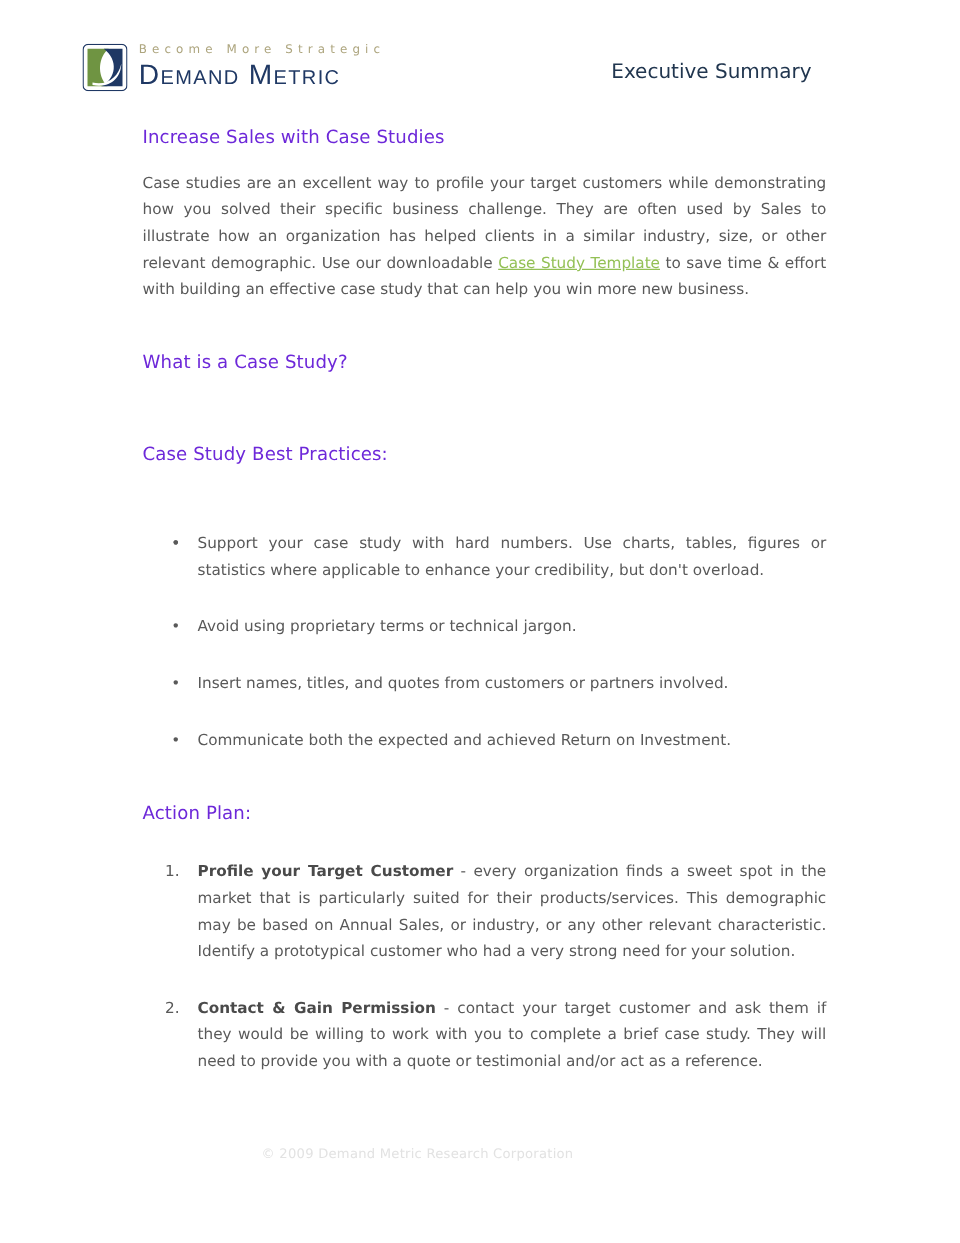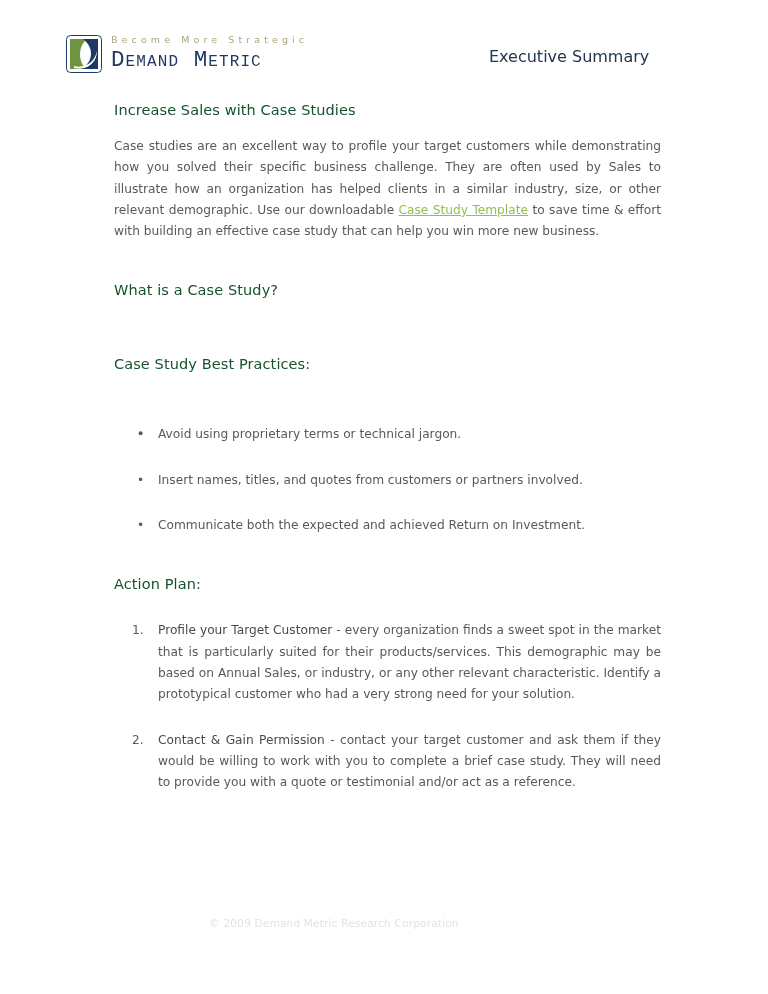--- a/index.html
+++ b/index.html
@@ -55,21 +55,21 @@
     font-family: "DejaVu Sans", "Liberation Sans", sans-serif;
     font-size: 9.5px;
     letter-spacing: 4.1px;
     color: #a9a municipality;
     color: #ada57e;
     line-height: 13px;
     margin-top: 3px;
     white-space: nowrap;
   }
   .wordmark {
-    font-family: Liberation Mono, monospace;
+    font-family: Liberation Sans, sans-serif;
     font-size: 22.5px;
     font-variant: small-caps;
     letter-spacing: 1.1px;
     color: #1f3864;
     line-height: 26px;
     margin-top: 1px;
     white-space: nowrap;
   }
   .doc-type {
     position: absolute;
@@ -84,21 +84,21 @@
   .content {
     position: absolute;
     left: 114px;
     top: 100px;
     width: 547px;
   }
 
   h2.section-heading {
     font-size: 14.5px;
     font-weight: normal;
-    color: #14532d;
+    color: #6d28d9;
     margin: 0;
     padding: 0;
     line-height: 20px;
     letter-spacing: 0.1px;
   }
 
   p.body-text {
     font-size: 12.2px;
     line-height: 21.3px;
     color: #595959;
@@ -159,21 +159,21 @@
   ol.numbered-list > li:last-child { margin-bottom: 0; }
   ol.numbered-list > li .num-marker {
     position: absolute;
     left: 18px;
     top: 0;
     font-size: 12.2px;
     line-height: 21.3px;
     color: #595959;
   }
   .lead-bold {
-    font-weight: normal;
+    font-weight: bold;
     color: #4a4a4a;
   }
 
   
   .footer {
     position: absolute;
     left: 0;
     top: 917px;
     width: 668px;
     text-align: center;
@@ -221,20 +221,21 @@
     <div class="gap-lg"></div>
 
     <h2 class="section-heading">Case Study Best Practices:</h2>
     <div class="gap-md"></div>
     <ul class="bullet-list">
       <li>
         <span class="bullet-dot">•</span>
       </li>
       <li>
         <span class="bullet-dot">•</span>
+        <span>Support your case study with hard numbers. Use charts, tables, figures or statistics where applicable to enhance your credibility, but don't overload.</span>
       </li>
       <li>
         <span class="bullet-dot">•</span>
         <span>Avoid using proprietary terms or technical jargon.</span>
       </li>
       <li>
         <span class="bullet-dot">•</span>
         <span>Insert names, titles, and quotes from customers or partners involved.</span>
       </li>
       <li>

